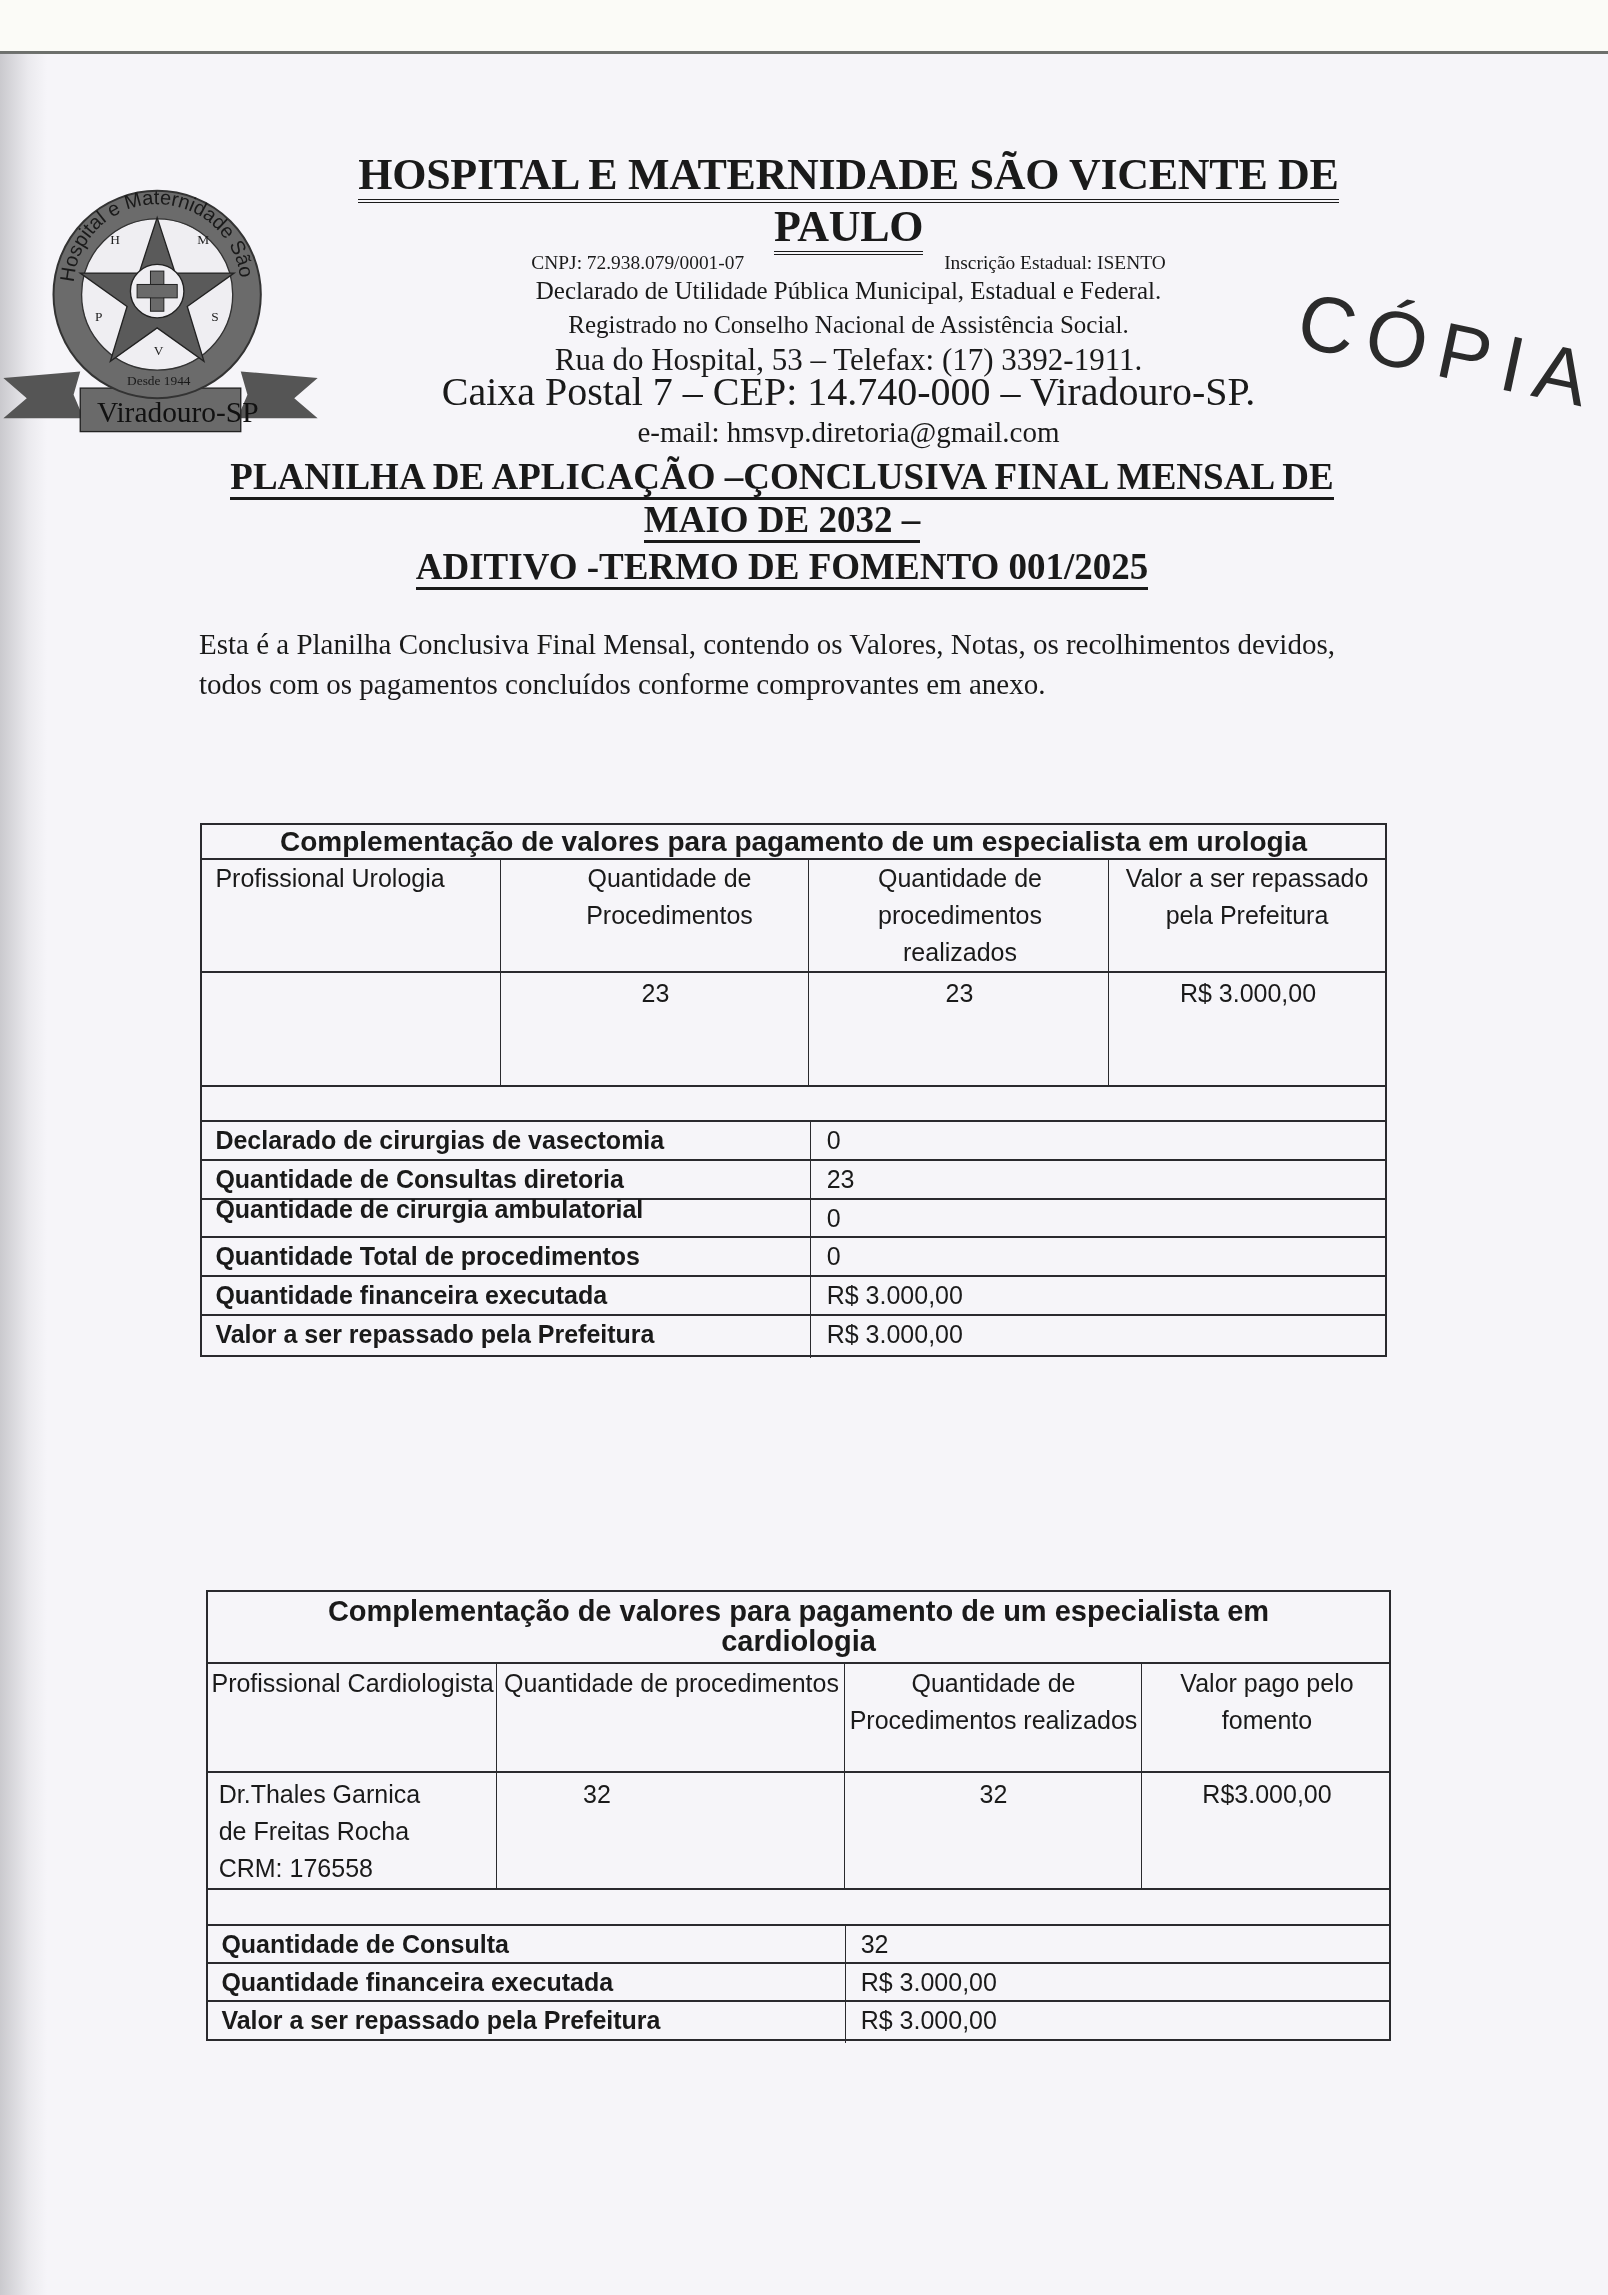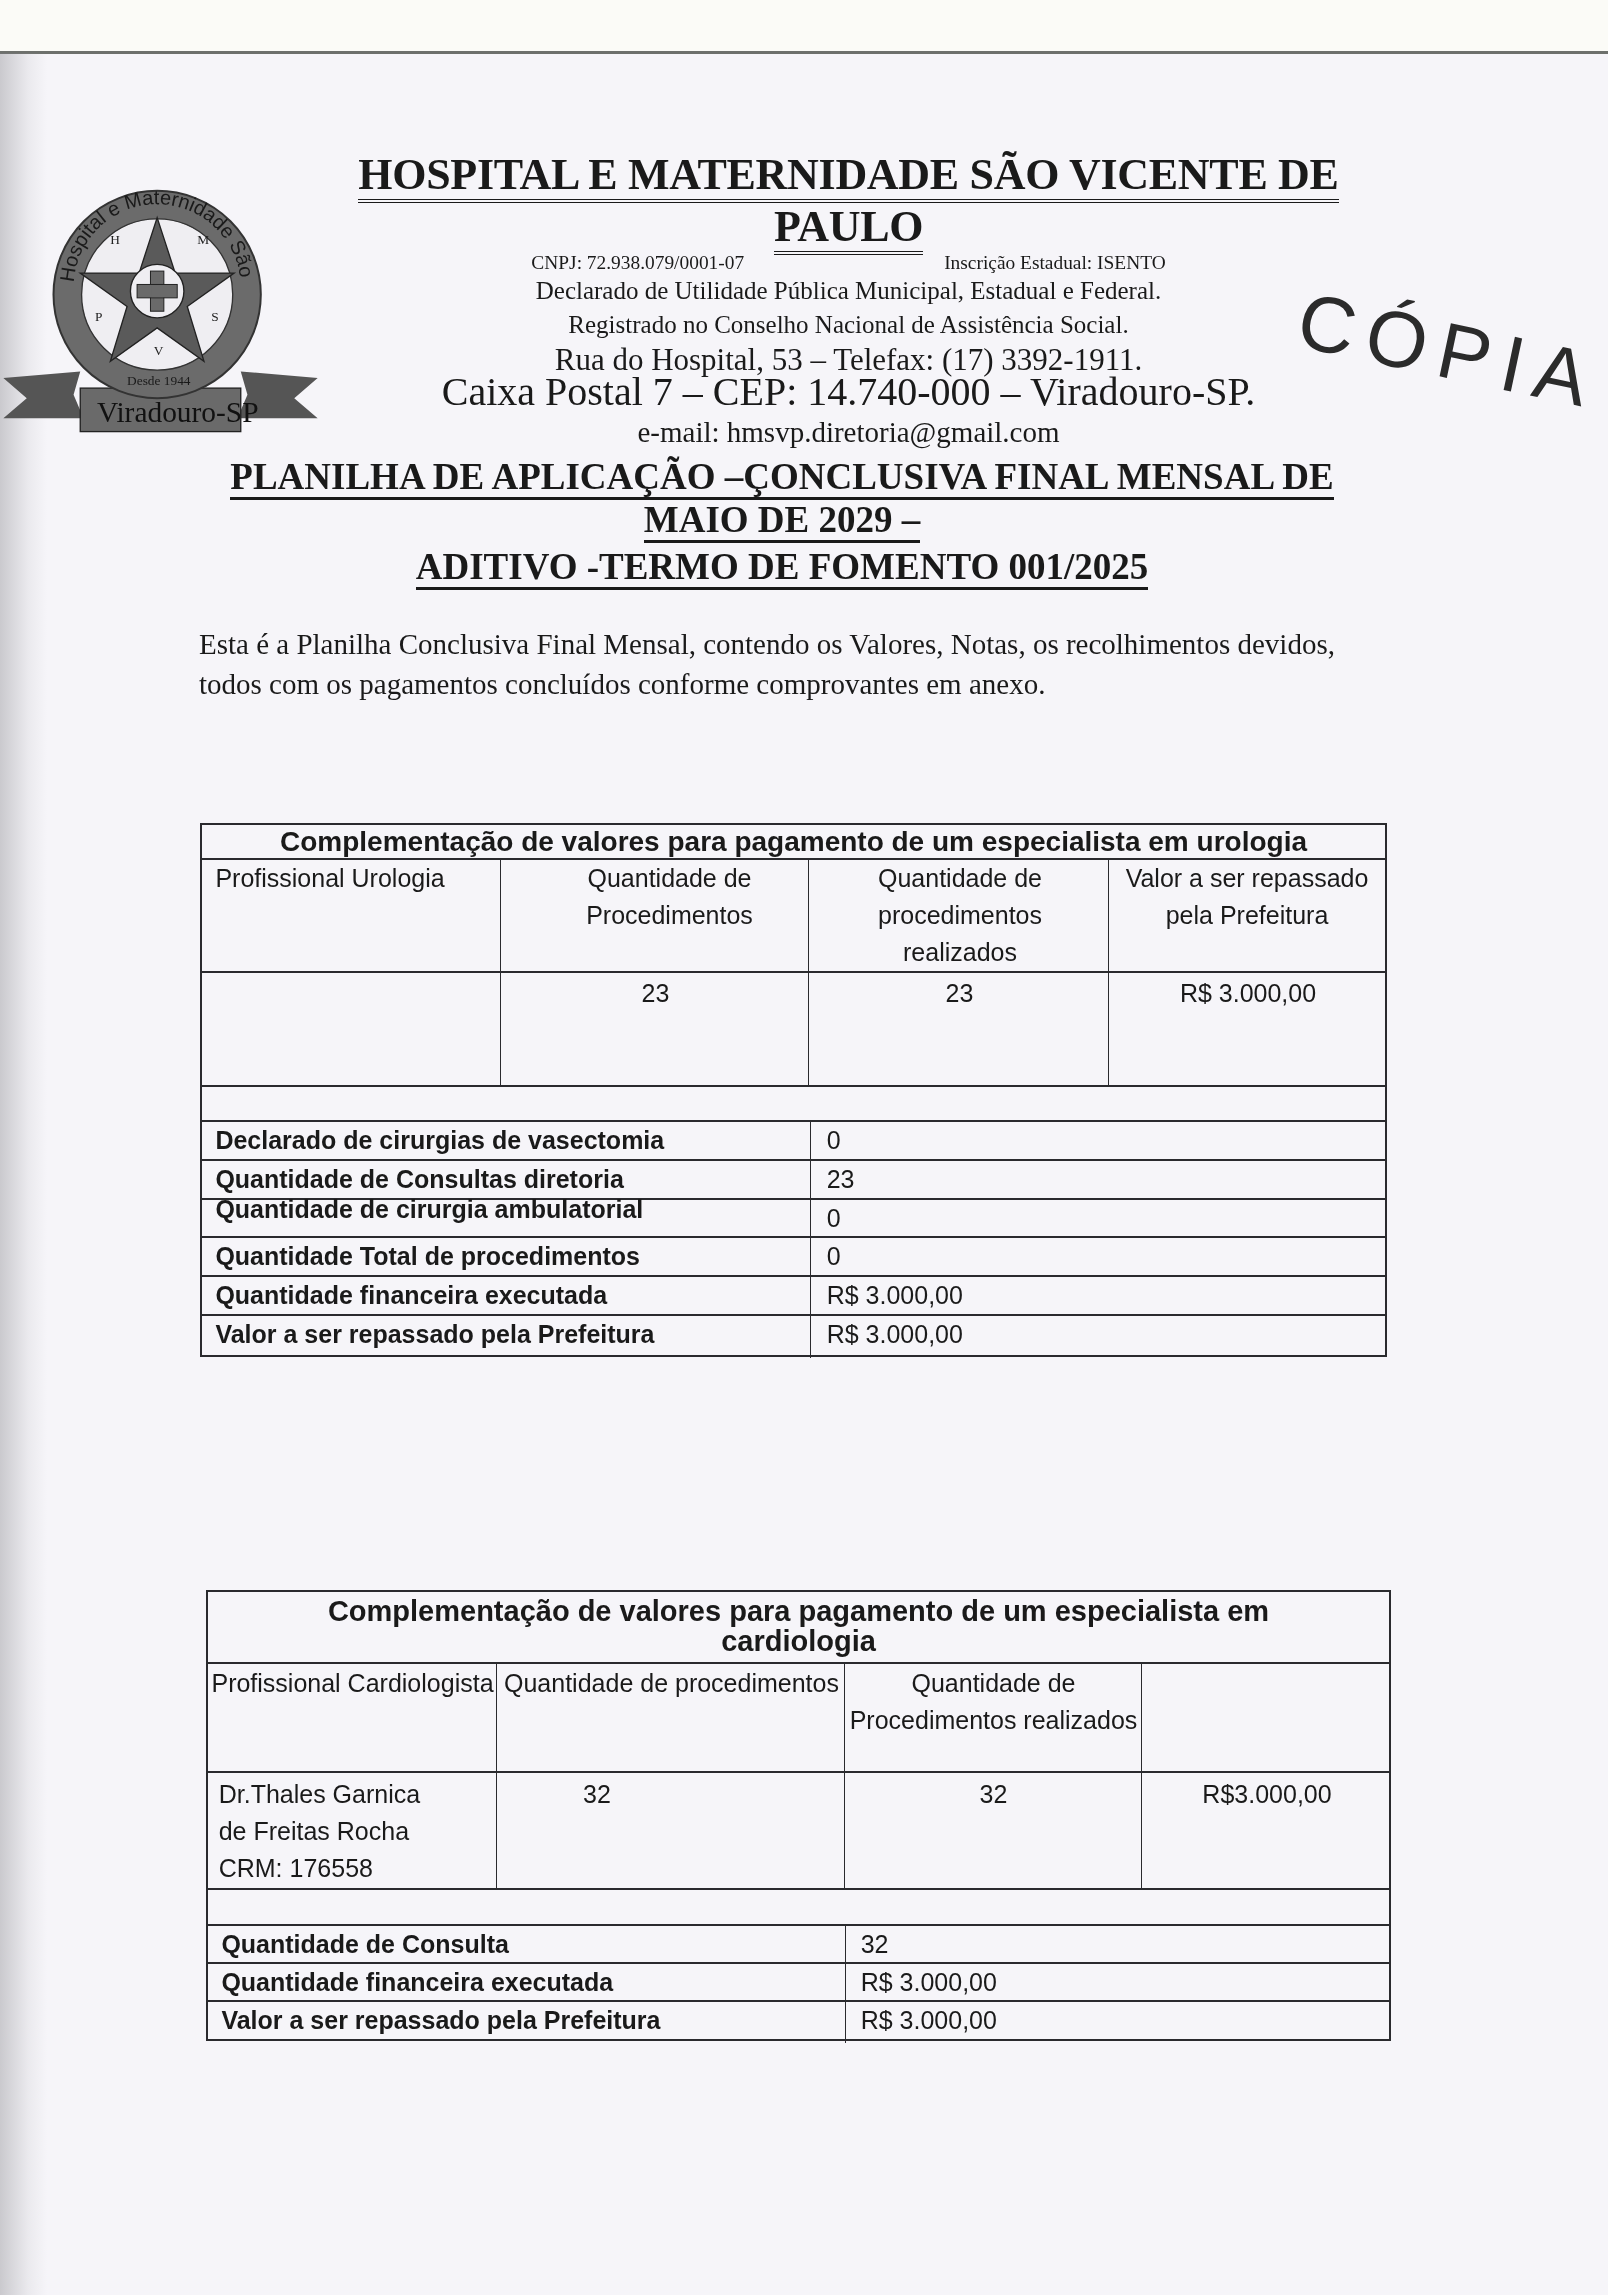--- a/index.html
+++ b/index.html
@@ -104,21 +104,21 @@
 </div>
 <div class="hdr-line decl">Declarado de Utilidade Pública Municipal, Estadual e Federal.</div>
 <div class="hdr-line reg">Registrado no Conselho Nacional de Assistência Social.</div>
 <div class="hdr-line addr">Rua do Hospital, 53 – Telefax: (17) 3392-1911.</div>
 <div class="hdr-line caixa">Caixa Postal 7 – CEP: 14.740-000 – Viradouro-SP.</div>
 <div class="hdr-line email">e-mail: hmsvp.diretoria@gmail.com</div>
 
 <div class="stamp">CÓPIA</div>
 
 <div class="doc-title t1"><span>PLANILHA DE APLICAÇÃO –ÇONCLUSIVA FINAL MENSAL DE</span></div>
-<div class="doc-title t2"><span>MAIO DE 2029 –</span></div>
+<div class="doc-title t2"><span>MAIO DE 2032 –</span></div>
 <div class="doc-title t3"><span>ADITIVO -TERMO DE FOMENTO 001/2025</span></div>
 
 <div class="intro">Esta é a Planilha Conclusiva Final Mensal, contendo os Valores, Notas, os recolhimentos devidos, todos com os pagamentos concluídos conforme comprovantes em anexo.</div>
 
 <div class="tbl" style="left:200px; top:823px; width:1187px; height:534px;">
   <div class="cell ttl" style="left:0; top:0; width:100%; height:33px; line-height:33px;">Complementação de valores para pagamento de um especialista em urologia</div>
   <div class="hline" style="top:33px;"></div>
 
   <div class="cell th" style="left:13.4px; top:35px; width:281px; text-align:left;">Profissional Urologia</div>
   <div class="cell th" style="left:327px; top:35px; width:281px;">Quantidade de Procedimentos</div>
@@ -158,20 +158,21 @@
 <div class="tbl" style="left:206px; top:1590px; width:1185px; height:451px;">
   <div class="cell ttl" style="left:0; top:2.7px; width:100%; line-height:33px; font-size:29px;">
     <div>Complementação de valores para pagamento de um especialista em</div>
     <div style="line-height:27px;">cardiologia</div>
   </div>
   <div class="hline" style="top:70px;"></div>
 
   <div class="cell th" style="left:0; top:73px; width:289px;">Profissional Cardiologista</div>
   <div class="cell th" style="left:289px; top:73px; width:349px;">Quantidade de procedimentos</div>
   <div class="cell th" style="left:637px; top:73px; width:297px;">Quantidade de Procedimentos realizados</div>
+  <div class="cell th" style="left:934px; top:73px; width:250px;">Valor pago pelo fomento</div>
   <div class="hline" style="top:179px;"></div>
 
   <div class="cell td" style="left:10.7px; top:184px; width:274px;">
     <div>Dr.Thales Garnica</div>
     <div>de Freitas Rocha</div>
     <div>CRM: 176558</div>
   </div>
   <div class="cell td" style="left:289px; top:184px; width:200px; text-align:center;">32</div>
   <div class="cell td" style="left:637px; top:184px; width:297px; text-align:center;">32</div>
   <div class="cell td" style="left:934px; top:184px; width:250px; text-align:center;">R$3.000,00</div>

